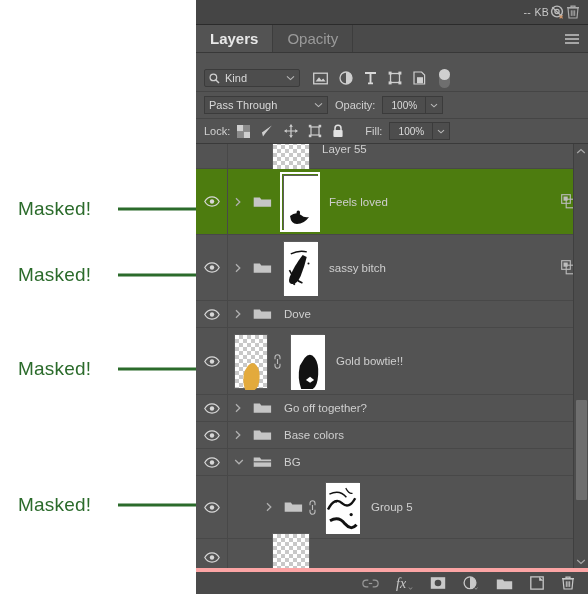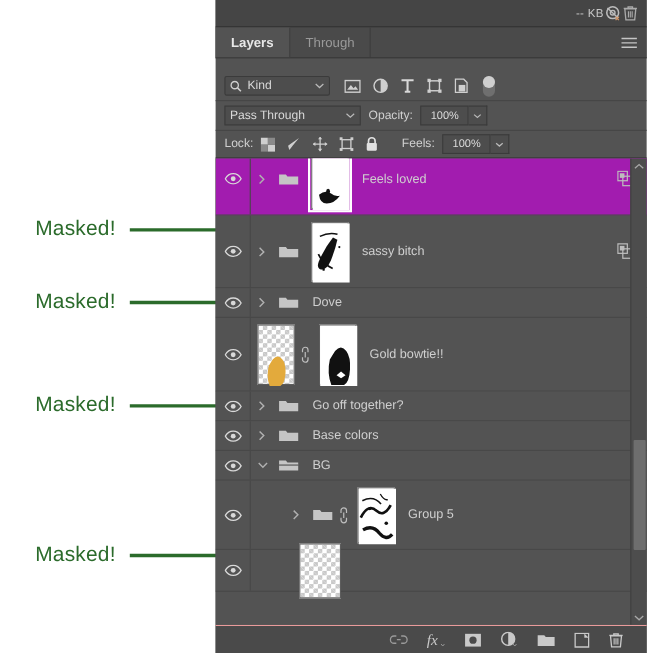--- a/index.html
+++ b/index.html
@@ -7,21 +7,21 @@
     width: 588px; height: 594px;
     background: #ffffff;
     font-family: "Liberation Sans", sans-serif;
     overflow: hidden;
   }
   #root { position: relative; width: 588px; height: 594px; background:#fff; }
 
   
   .annot {
     position: absolute;
-    left: 32px;
+    left: 18px;
     height: 26px;
     display: flex;
     align-items: center;
     color: #2b6b2b;
     font-size: 19px;
     letter-spacing: .2px;
     white-space: nowrap;
   }
   .arrow-wrap { position: absolute; left: 0; top: 0; width: 270px; height: 26px; }
 
@@ -48,21 +48,21 @@
   
   #tabs {
     height: 28px; background: #4a4a4a;
     display: flex; align-items: stretch;
     border-bottom: 1px solid #383838;
     flex: 0 0 auto;
     position: relative;
   }
   .tab {
     display: flex; align-items: center; padding: 0 14px;
-    font-size: 12px; color: #9a9a9a;
+    font-size: 15px; color: #9a9a9a;
     border-right: 1px solid #3d3d3d;
   }
   .tab.active { background: #535353; color: #e8e8e8; font-weight: bold; }
   #tabs .menu-btn {
     position: absolute; right: 8px; top: 0; bottom: 0;
     display: flex; align-items: center;
   }
 
   
   .optrow {
@@ -107,21 +107,21 @@
   
   #list {
     flex: 1 1 auto; position: relative; overflow: hidden;
     background: #535353;
   }
   .row {
     position: relative; display: flex; align-items: center;
     border-bottom: 1px solid #484848;
     background: #535353;
   }
-  .row.selected { background: #a21caf; }
+  .row.selected { background: #4d7c0f; }
 
   .eyecol {
     width: 32px; flex: 0 0 32px; height: 100%;
     display: flex; align-items: center; justify-content: center;
     border-right: 1px solid #484848;
   }
   .body {
     flex: 1 1 auto; display: flex; align-items: center;
     height: 100%; padding-left: 6px; gap: 5px; min-width: 0;
   }
@@ -154,23 +154,23 @@
   #scroll .arr { height: 14px; display:flex; align-items:center; }
   #scroll .track { flex:1 1 auto; width: 100%; position: relative; }
   #scroll .thumbbar {
     position:absolute; left:2px; width: 11px; border-radius:1px;
     background: #6e6e6e;
   }
 
   
   #bottombar {
     height: 26px; flex: 0 0 auto;
-    background: #4a4a4a; border-top: 1px solid #fca5a5;
+    background: #4a4a4a; border-top: 4px solid #fca5a5;
     display: flex; align-items: center; justify-content: flex-end;
-    gap: 17px; padding-right: 21px;
+    gap: 17px; padding-right: 13px;
   }
   svg { display: block; }
   .ic { opacity: .9; }
 </style>
 </head>
 <body>
 
 <div id="root">
 
   <div id="annot-layer">
@@ -247,21 +247,21 @@
           <path d="M5.3 6.3 v5.6 M7 6.3 v5.6 M8.7 6.3 v5.6" stroke="#b5b5b5" stroke-width="1"></path>
         </svg>
       </span>
     </div>
 
     <div id="tabs">
       <div class="tab active">
         <span>Layers</span>
       </div>
       <div class="tab">
-        <span>Through</span>
+        <span>Opacity</span>
       </div>
       <div class="menu-btn">
         <svg width="16" height="12" viewBox="0 0 16 12">
           <path d="M1 2 h14 M1 6 h14 M1 10 h14" stroke="#c5c5c5" stroke-width="1.3"></path>
         </svg>
       </div>
     </div>
 
     <div class="optrow" id="row-kind">
       <div class="combo" id="kind-combo">
@@ -367,33 +367,42 @@
             <rect x="10.6" y="10.6" width="2.6" height="2.6" fill="#cfcfcf"></rect>
           </svg>
         </span>
         <span>
           <svg width="12" height="14" viewBox="0 0 12 14">
             <path d="M3 6 V4.2 a3 3 0 0 1 6 0 V6" fill="none" stroke="#e2e2e2" stroke-width="1.5"></path>
             <rect x="1.4" y="6" width="9.2" height="7" rx="1" fill="#e2e2e2"></rect>
           </svg>
         </span>
       </div>
-      <span class="lbl" style="margin-left:14px">Feels:</span>
+      <span class="lbl" style="margin-left:14px">Fill:</span>
       <div style="display:flex">
         <div class="numbox">100%</div>
         <div class="numstep">
           <svg width="8" height="5" viewBox="0 0 8 5">
               <path d="M1 1.2 L4 3.8 L7 1.2" fill="none" stroke="#b9b9b9" stroke-width="1.1"></path>
             </svg>
         </div>
       </div>
     </div>
 
     <div id="list">
       <div id="rows" style="margin-top: -14px;">
+          <div class="row" style="height: 39px;">
+            <div class="eyecol"></div>
+            <div class="body">
+              <span class="tw" style="margin-left:38px">
+                <div class="thumb checker" style="width:38px;height:50px"></div>
+              </span>
+              <span class="name">Layer 55</span>
+            </div>
+          </div>
           <div class="row selected" style="height: 66px;">
             <div class="eyecol">
               <span>
     <svg width="16" height="11" viewBox="0 0 16 11">
       <path d="M8 0.9 C3.4 0.9 0.8 5.5 0.8 5.5 C0.8 5.5 3.4 10.1 8 10.1
                C12.6 10.1 15.2 5.5 15.2 5.5 C15.2 5.5 12.6 0.9 8 0.9 z" fill="none" stroke="#d8d8d8" stroke-width="1.2"></path>
       <circle cx="8" cy="5.5" r="2.2" fill="#d8d8d8"></circle>
     </svg>
               </span>
             </div>

